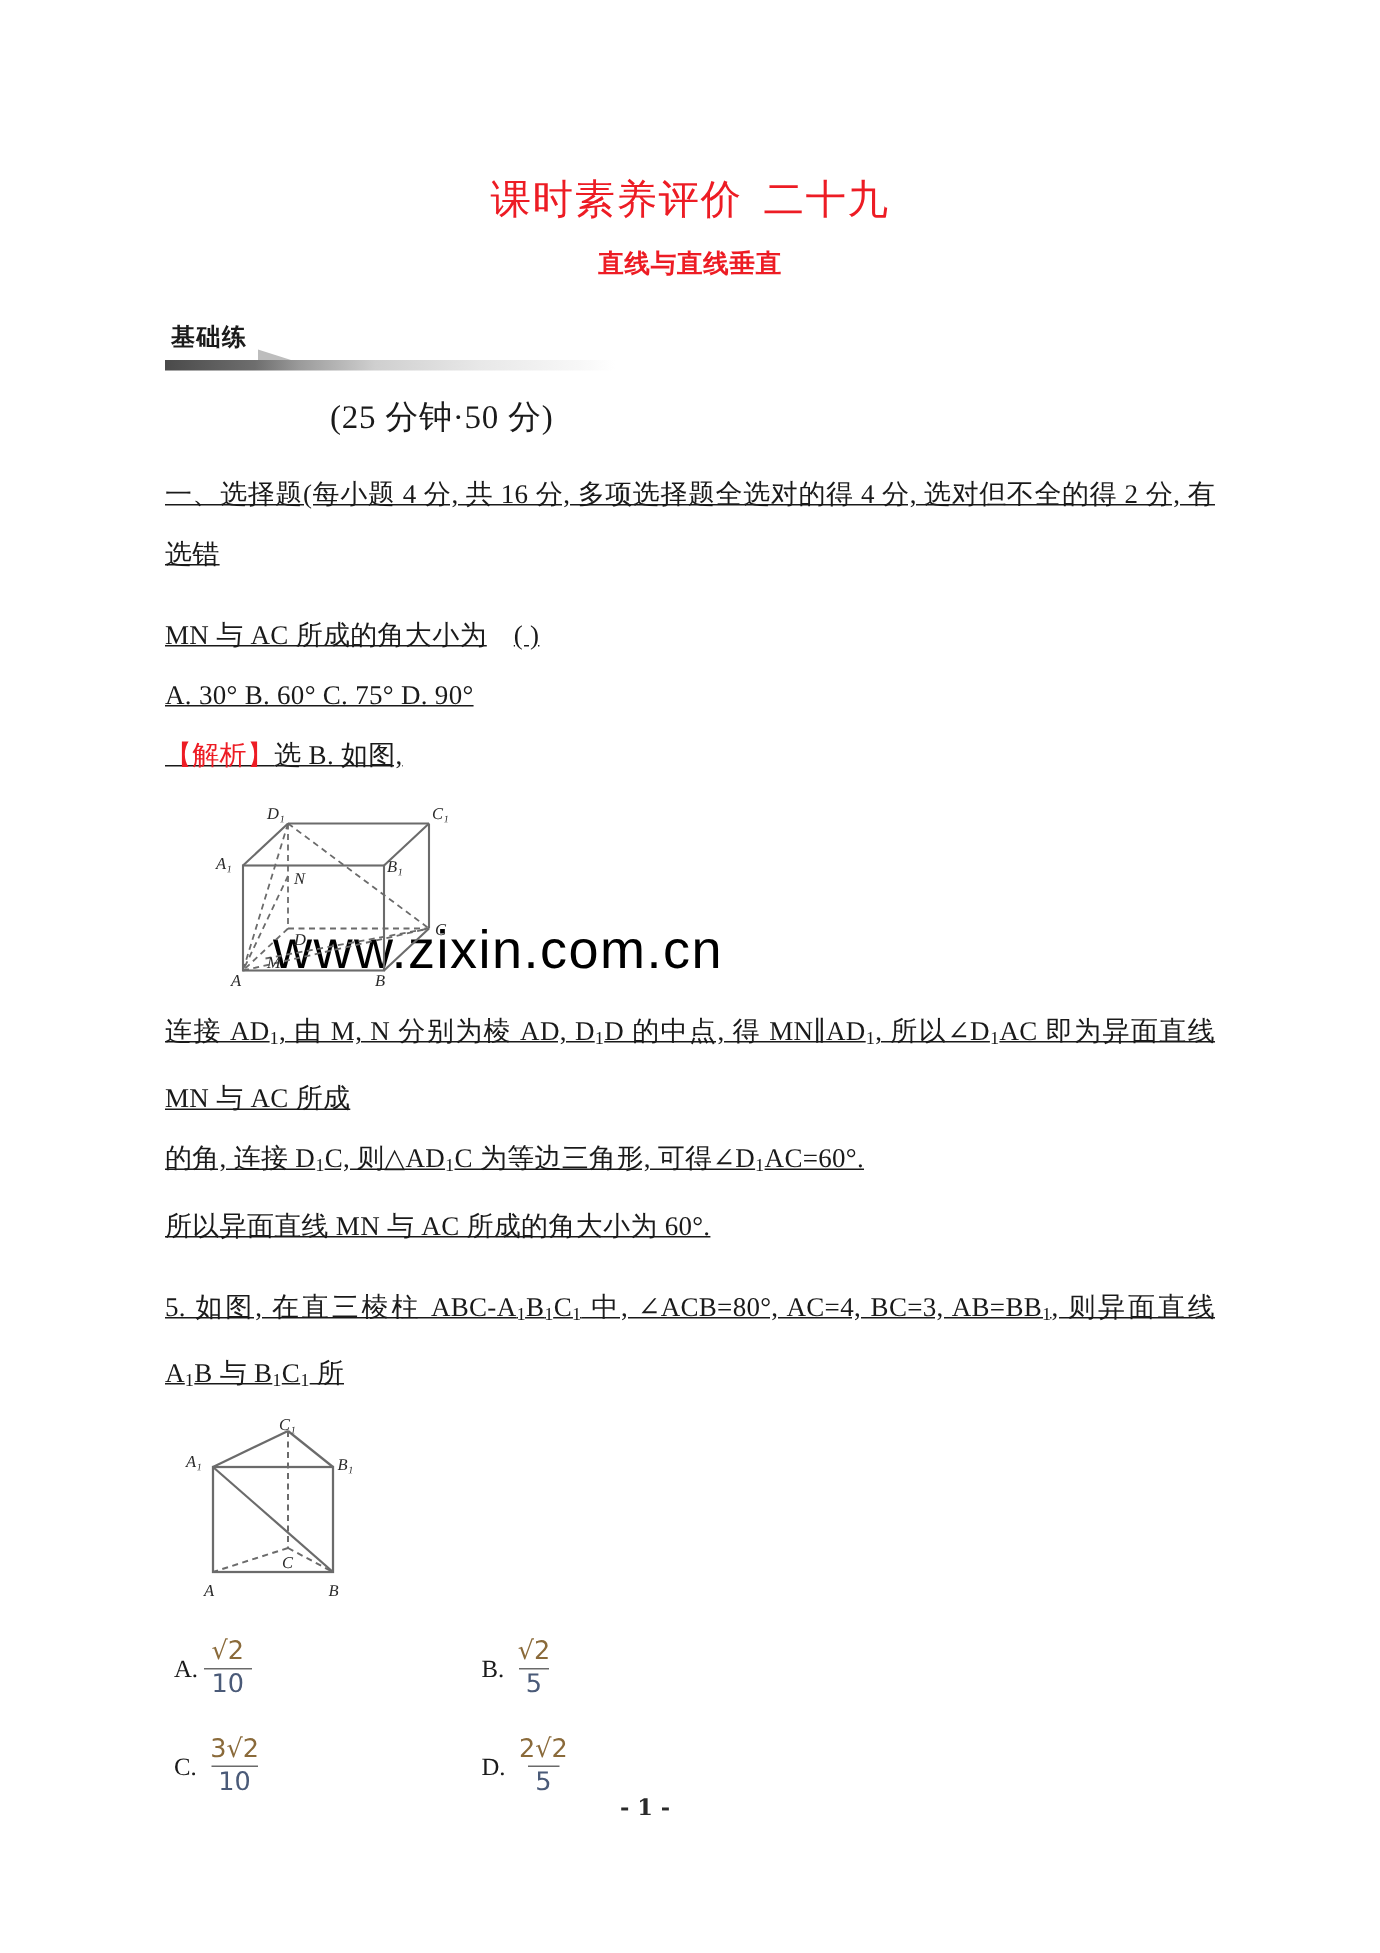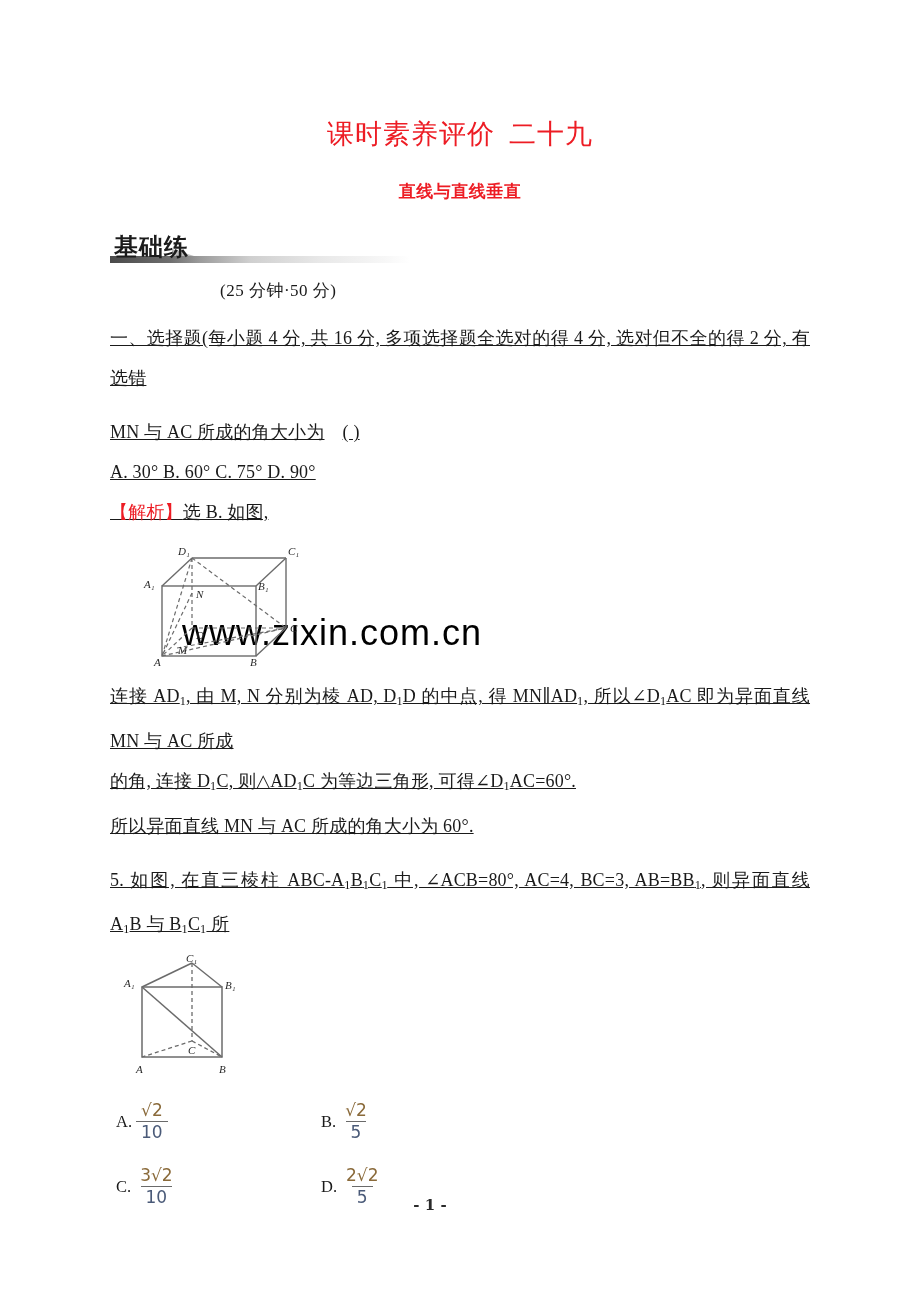--- a/index.html
+++ b/index.html
@@ -49,42 +49,42 @@
     font-family: "DejaVu Serif", "Liberation Serif", serif;
     font-weight: normal;
     font-size: 27px;
     letter-spacing: 1px;
     line-height: 1.2;
   }
   .doc-title .num {
     margin-left: 14px;
   }
   .doc-subtitle {
-    margin-top: 30px;
+    margin-top: 14px;
     text-align: center;
     color: #ed1c24;
     font-family: "DejaVu Serif", "Liberation Serif", serif;
     font-weight: bold;
     font-size: 17px;
     letter-spacing: 0.5px;
   }
 
   
   .section-banner {
     position: relative;
     margin-top: 28px;
     height: 34px;
   }
   .section-banner .label {
     position: absolute;
     left: 4px;
     top: 0px;
     font-family: "DejaVu Sans", "Liberation Sans", sans-serif;
     font-weight: bold;
-    font-size: 24px;
+    font-size: 16px;
     color: #1b1b1b;
     letter-spacing: 1px;
     z-index: 3;
   }
   .section-banner .bar {
     position: absolute;
     left: 0px;
     top: 25px;
     width: 300px;
     height: 7px;
@@ -100,21 +100,21 @@
     width: 0;
     height: 0;
     border-left: 22px solid #bdbdbd;
     border-top: 7px solid transparent;
   }
 
   
   .timing {
     margin-top: 14px;
     margin-left: 110px;
-    font-size: 17px;
+    font-size: 22px;
     letter-spacing: 0.5px;
   }
   p.line {
     margin: 0;
     padding: 0;
     font-size: 18px;
     line-height: 40px;
     letter-spacing: 0.2px;
     text-align: justify;
     text-decoration: underline;

